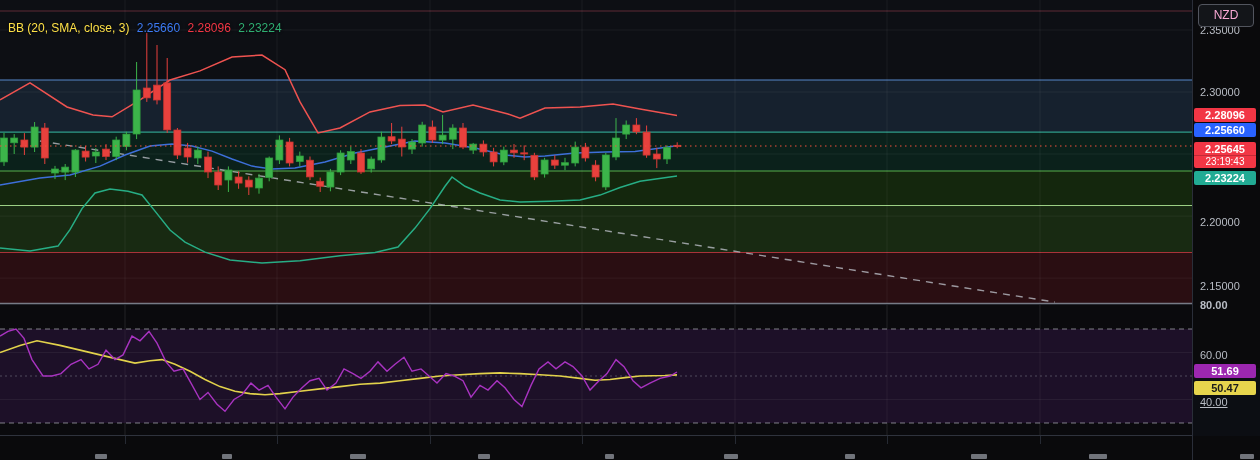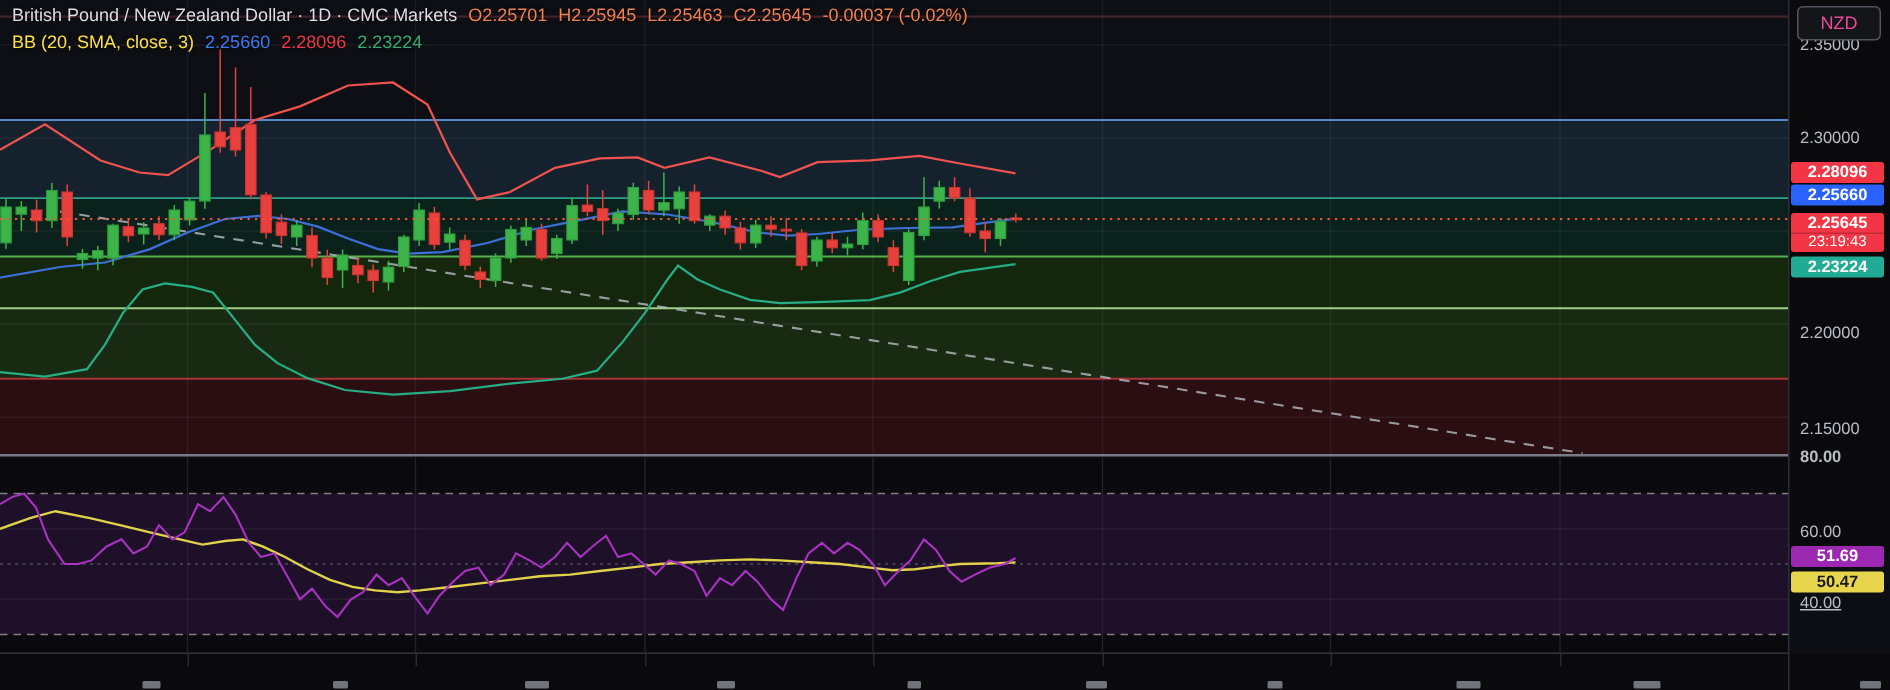--- a/index.html
+++ b/index.html
@@ -18,21 +18,21 @@
   .v-lower{color:#2fae72;}
   .v-rsi{color:#a63bbd;}
   .v-rsima{color:#e2d24b;}
   #price-axis{position:absolute;left:1192px;top:0;width:68px;height:368px;background:#0a0a0c;z-index:4;}
   #axis-sep{position:absolute;left:1192px;top:0;width:1px;height:460px;background:#2a2e39;z-index:6;}
   .axis-label{position:absolute;left:8px;font-size:11px;color:#b8bcc4;z-index:4;}
   .badge{position:absolute;left:2px;width:62px;border-radius:2px;text-align:center;
          font-size:11px;font-weight:700;padding:1px 0;z-index:5;}
   .badge .cd{font-weight:400;font-size:10px;border-top:1px solid rgba(0,0,0,.2);}
   #nzd-btn{position:absolute;left:1198px;top:4px;width:54px;height:21px;border:1px solid #52555e;
-           border-radius:4px;color:#ec4899;font-size:12px;line-height:21px;text-align:center;
+           border-radius:4px;color:#f9a8d4;font-size:12px;line-height:21px;text-align:center;
            background:#131519;z-index:7;}
   #time-axis{position:absolute;left:0;top:436px;width:1260px;height:24px;background:#0a0a0c;z-index:3;}
   .t-stub{position:absolute;top:18px;height:5px;background:#84878f;opacity:.85;border-radius:1px;}
   .t-tick{position:absolute;top:0;width:1px;height:8px;background:#262a33;}
 </style>
 </head>
 <body>
 
 <div id="app">
   <svg id="chart-svg" width="1192" height="436">
@@ -226,28 +226,20 @@
         <line x1="0" y1="329.0" x2="1192" y2="329.0" stroke="#c9ccd4" opacity=".6" stroke-dasharray="5 4"></line>
         <line x1="0" y1="376.0" x2="1192" y2="376.0" stroke="#7a7d88" opacity=".55" stroke-dasharray="2 3"></line>
         <line x1="0" y1="423.0" x2="1192" y2="423.0" stroke="#c9ccd4" opacity=".6" stroke-dasharray="5 4"></line>
         <path d="M0 352.5 L20 345.4 L37 340.8 L60 345.4 L80 350.1 L100 354.9 L120 359.6 L135 363.1 L150 360.7 L162 359.6 L175 364.3 L190 371.3 L205 379.5 L220 386.6 L235 391.3 L250 393.6 L265 394.8 L280 393.6 L300 391.3 L320 388.9 L340 386.6 L360 384.2 L380 383.1 L400 380.7 L420 378.4 L440 376.0 L460 374.8 L480 373.6 L500 372.9 L520 373.6 L540 374.8 L560 376.0 L580 378.4 L595 380.2 L610 379.5 L625 377.6 L640 376.0 L665 375.5 L677 374.9" fill="none" stroke="#e2d24b" stroke-width="1.6"></path>
         <path d="M0 336.1 L8 331.4 L16 329.0 L24 338.4 L32 359.6 L43 376.0 L52 376.0 L61 373.6 L71 364.3 L81 359.6 L89 368.9 L98 364.3 L106 350.1 L115 359.6 L123 354.9 L132 336.1 L140 340.8 L149 331.4 L157 343.1 L166 361.9 L174 371.3 L183 368.9 L191 383.1 L200 399.5 L208 392.4 L217 404.2 L225 411.3 L234 399.5 L242 394.8 L251 383.1 L259 390.1 L268 385.4 L276 397.1 L285 408.9 L293 397.1 L302 387.8 L310 380.7 L319 378.4 L327 390.1 L336 383.1 L344 368.9 L353 373.6 L361 378.4 L370 371.3 L378 361.9 L387 371.3 L395 364.3 L404 357.2 L412 371.3 L421 368.9 L429 376.0 L437 383.1 L446 373.6 L454 376.0 L463 380.7 L471 397.1 L480 385.4 L488 390.1 L497 380.7 L505 387.8 L514 399.5 L522 406.6 L531 385.4 L539 368.9 L548 361.9 L556 368.9 L565 361.9 L573 366.6 L582 376.0 L590 390.1 L599 380.7 L607 373.6 L616 359.6 L624 366.6 L633 380.7 L641 387.8 L650 383.1 L660 378.4 L670 376.0 L677 372.0" fill="none" stroke="#a833c0" stroke-width="1.4"></path>
       </g>
       <line x1="0" y1="303.5" x2="1192" y2="303.5" stroke="#777b86" stroke-width="1.6"></line>
       <line x1="0" y1="435.5" x2="1192" y2="435.5" stroke="#2f333d" stroke-width="1"></line>
     </svg>
 
-  <div class="legend" style="top:3px">
-    <span class="t-white">British Pound / New Zealand Dollar · 1D · CMC Markets</span>
-    <span class="t-down">O2.25701</span>
-    <span class="t-down">H2.25945</span>
-    <span class="t-down">L2.25463</span>
-    <span class="t-down">C2.25645</span>
-    <span class="t-down">-0.00037 (-0.02%)</span>
-  </div>
 
   <div class="legend" style="top:21px">
     <span class="t-gray">BB (20, SMA, close, 3)</span>
     <span class="v-basis">2.25660</span>
     <span class="v-upper">2.28096</span>
     <span class="v-lower">2.23224</span>
   </div>
 
 
   <div id="price-axis">

